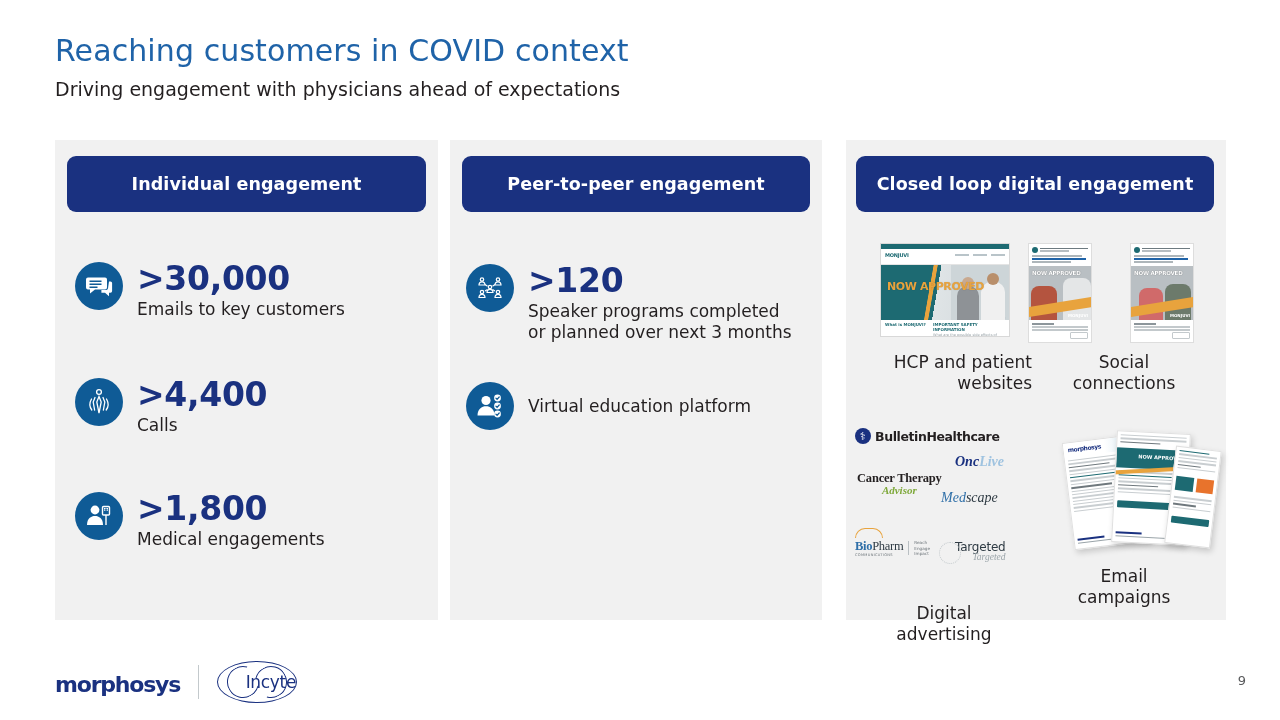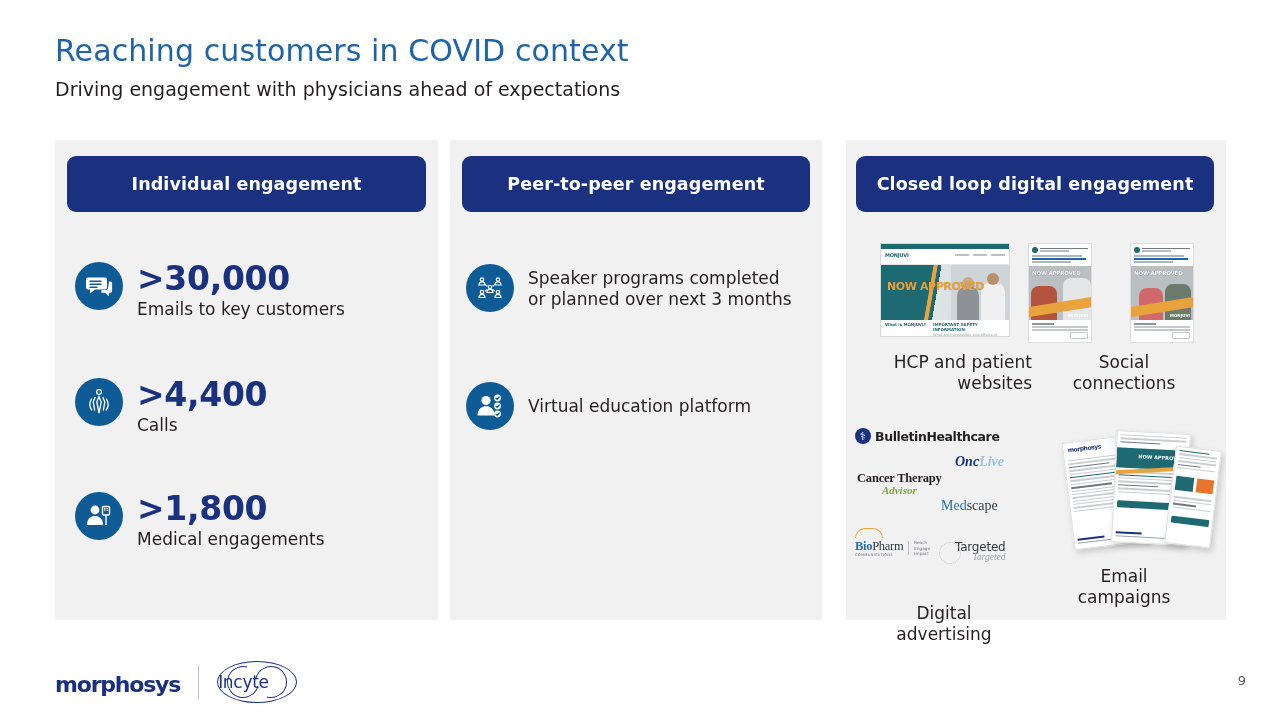--- a/index.html
+++ b/index.html
@@ -204,21 +204,21 @@
   .logo-bulletin { left:0px; top:0px; display:flex; align-items:center; gap:4px; }
   .logo-bulletin .badge { width:16px; height:16px; border-radius:50%; background:#1a3180; position:relative; flex:0 0 16px;}
   .logo-bulletin .badge:after { content:"\2695"; position:absolute; left:0; top:0; width:100%; height:100%;
       display:flex; align-items:center; justify-content:center; color:#ffffff; font-size:11px; }
   .logo-bulletin .txt { font-size:12.5px; font-weight:bold; color:#231f20; letter-spacing:-0.4px; }
   .logo-onclive { left:100px; top:26px; font-family:"Liberation Serif", serif; font-size:14px; font-weight:bold; color:#1a3180; font-style:italic;}
   .logo-onclive span { color:#9fc3e0; }
   .logo-cancer { left:2px; top:43px; font-family:"Liberation Serif", serif; text-align:center;}
   .logo-cancer .l1 { font-size:12.5px; font-weight:bold; color:#231f20; letter-spacing:-0.2px;}
   .logo-cancer .l2 { font-size:11px; font-weight:bold; color:#7fa93b; font-style:italic; margin-top:-2px;}
-  .logo-medscape { left:86px; top:70px; font-family:"Liberation Serif", serif; font-size:14px; color:#2f3b44;}
+  .logo-medscape { left:86px; top:62px; font-family:"Liberation Serif", serif; font-size:14px; color:#2f3b44;font-style:italic;}
   .logo-medscape .m { color:#2f6fa8; }
   .logo-biopharm { left:0px; top:100px; display:flex; align-items:flex-end; gap:3px;}
   .logo-biopharm .mark { position:relative; }
   .logo-biopharm .arc { width:26px; height:9px; border:1.6px solid #e8a33d; border-bottom:none;
         border-radius:14px 14px 0 0; margin-bottom:1px;}
   .logo-biopharm .bp { font-family:"Liberation Serif", serif; font-size:12.5px; color:#2f3b44; letter-spacing:-0.3px;}
   .logo-biopharm .bp b { color:#2f6fa8; }
   .logo-biopharm .sub { font-size:3.6px; color:#6b7378; letter-spacing:0.3px; margin-top:-1px;}
   .logo-biopharm .divider { width:1px; height:14px; background:#b9bfc3; margin:0 2px 2px;}
   .logo-biopharm .rei { font-size:4.2px; line-height:1.35; color:#6b7378;}
@@ -259,21 +259,21 @@
   #footer-logos { position:absolute; left:55px; top:658px; display:flex; align-items:center; height:48px; }
   .morphosys-logo {
     font-size: 22px; font-weight: bold; color:#1a3180;
     letter-spacing:-1.2px; font-family:"DejaVu Sans", sans-serif;
     position: relative; top: 2px;
   }
   .logo-sep { width:1px; height:34px; background:#c3c9cc; margin:0 18px; }
   .incyte-logo {
     position:relative; width:78px; height:40px;
     border:1.6px solid #1a3180; border-radius:50%;
-    display:flex; align-items:center; justify-content:flex-start;
+    display:flex; align-items:center; justify-content:flex-end;
   }
   .incyte-logo span { font-size:17px; color:#1a3180; letter-spacing:-0.3px; position:relative; z-index:2;}
   .incyte-logo:before {
     content:""; position:absolute; left:9px; top:4px; width:30px; height:30px;
     border:1.4px solid #1a3180; border-radius:50%; border-right-color:transparent; transform:rotate(-30deg);
   }
   .incyte-logo:after {
     content:""; position:absolute; right:9px; bottom:4px; width:30px; height:30px;
     border:1.4px solid #1a3180; border-radius:50%; border-left-color:transparent; transform:rotate(-30deg);
   }
@@ -358,20 +358,21 @@
           <path d="M12 19.5c0-2 1.4-3.2 3-3.2s3 1.2 3 3.2z"></path>
         <circle cx="7" cy="19" r="1.7"></circle>
           <path d="M4 24.5c0-2 1.4-3.2 3-3.2s3 1.2 3 3.2z"></path>
         <circle cx="23" cy="19" r="1.7"></circle>
           <path d="M20 24.5c0-2 1.4-3.2 3-3.2s3 1.2 3 3.2z"></path>
         <path d="M10 11.5 L12.5 13.2 M20 11.5 L17.5 13.2 M12.5 16.5 L10 18 M17.5 16.5 L20 18"></path>
       </g>
     </svg>
   </div>
   <div class="stat-text">
+    <div class="stat-value">&gt;120</div>
     <div class="stat-label">Speaker programs completed
 or planned over next 3 months</div>
   </div>
 </div>
 
 <div class="stat-row" id="stat-virtual">
   <div class="stat-icon">
     <svg width="30" height="30" viewBox="0 0 30 30">
       <circle cx="11" cy="9.5" r="4.6" fill="#ffffff"></circle>
       <path d="M2.5 24.5 C2.5 17.8, 6.8 15.2, 11 15.2 C15.2 15.2, 19.5 17.8, 19.5 24.5 Z" fill="#ffffff"></path>

